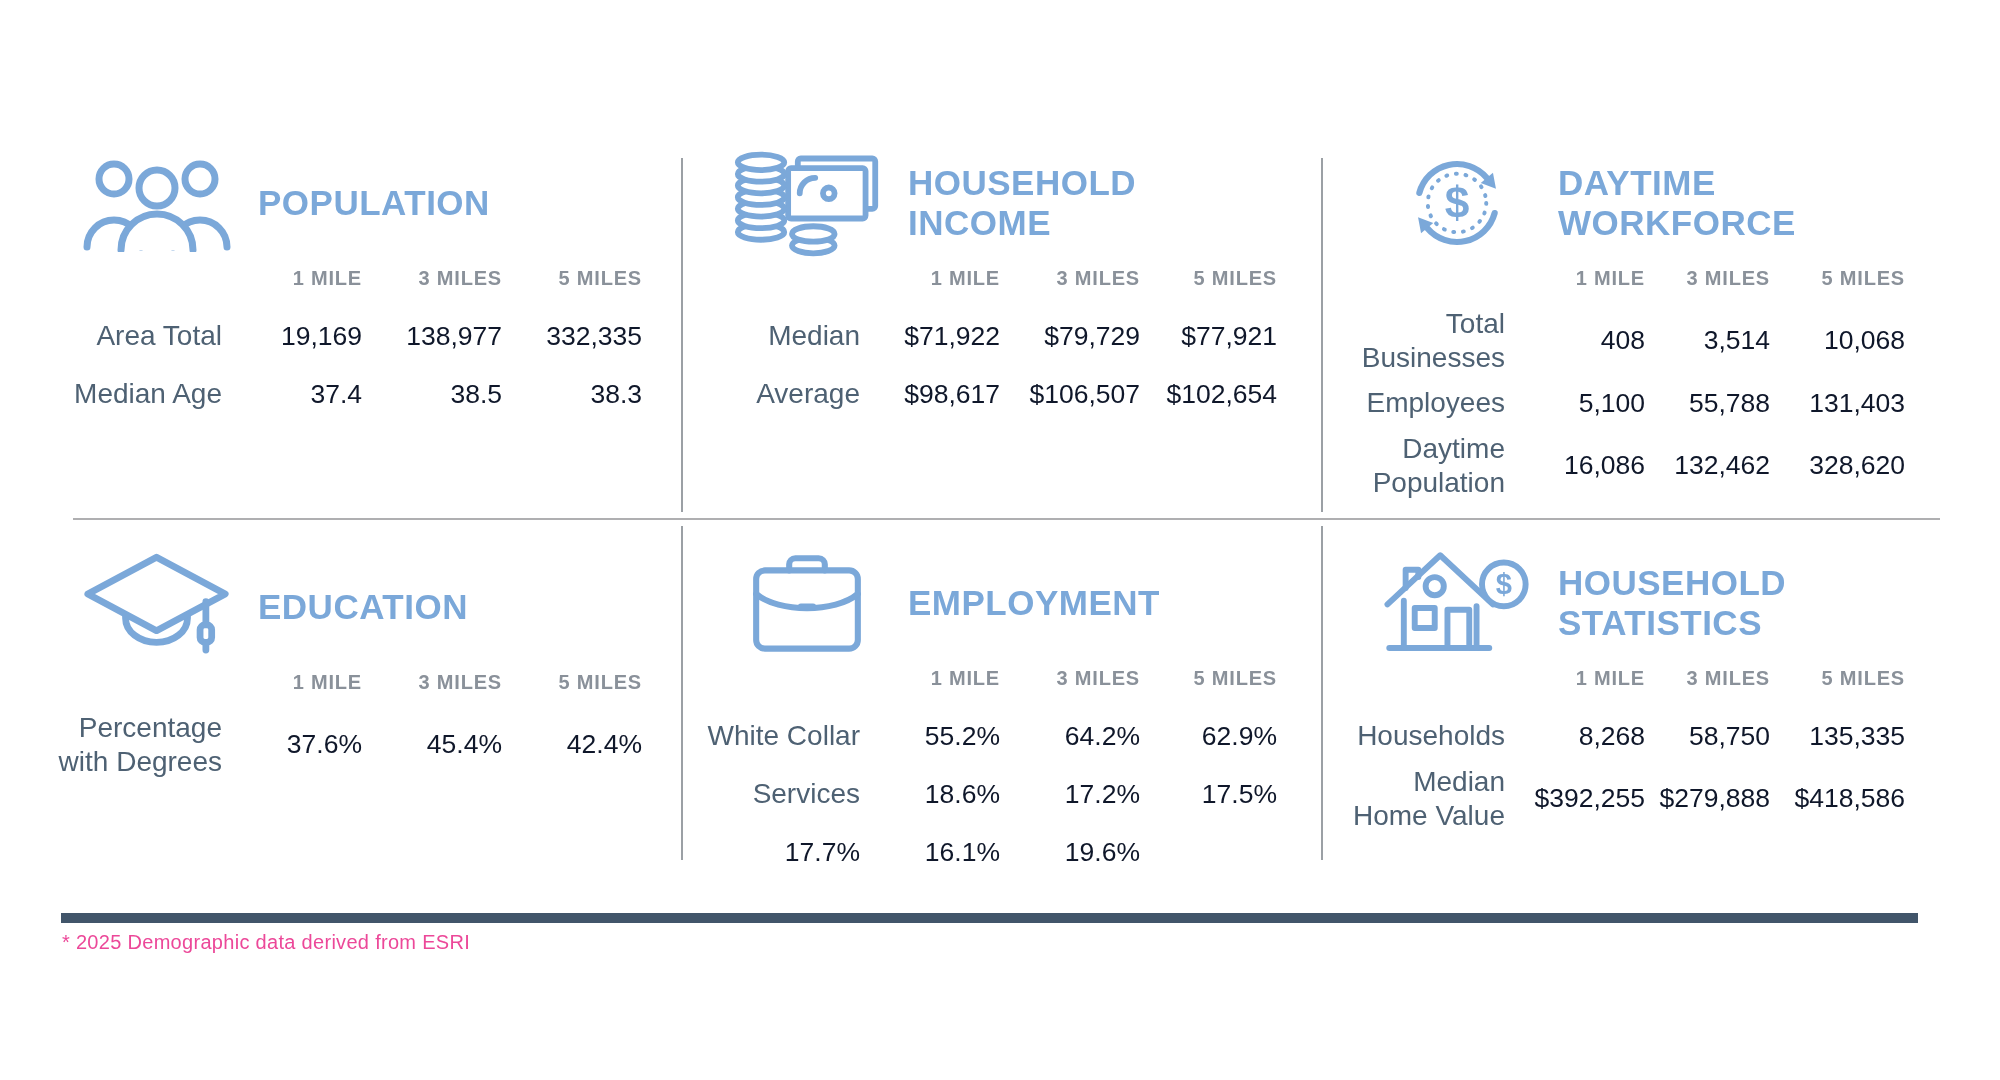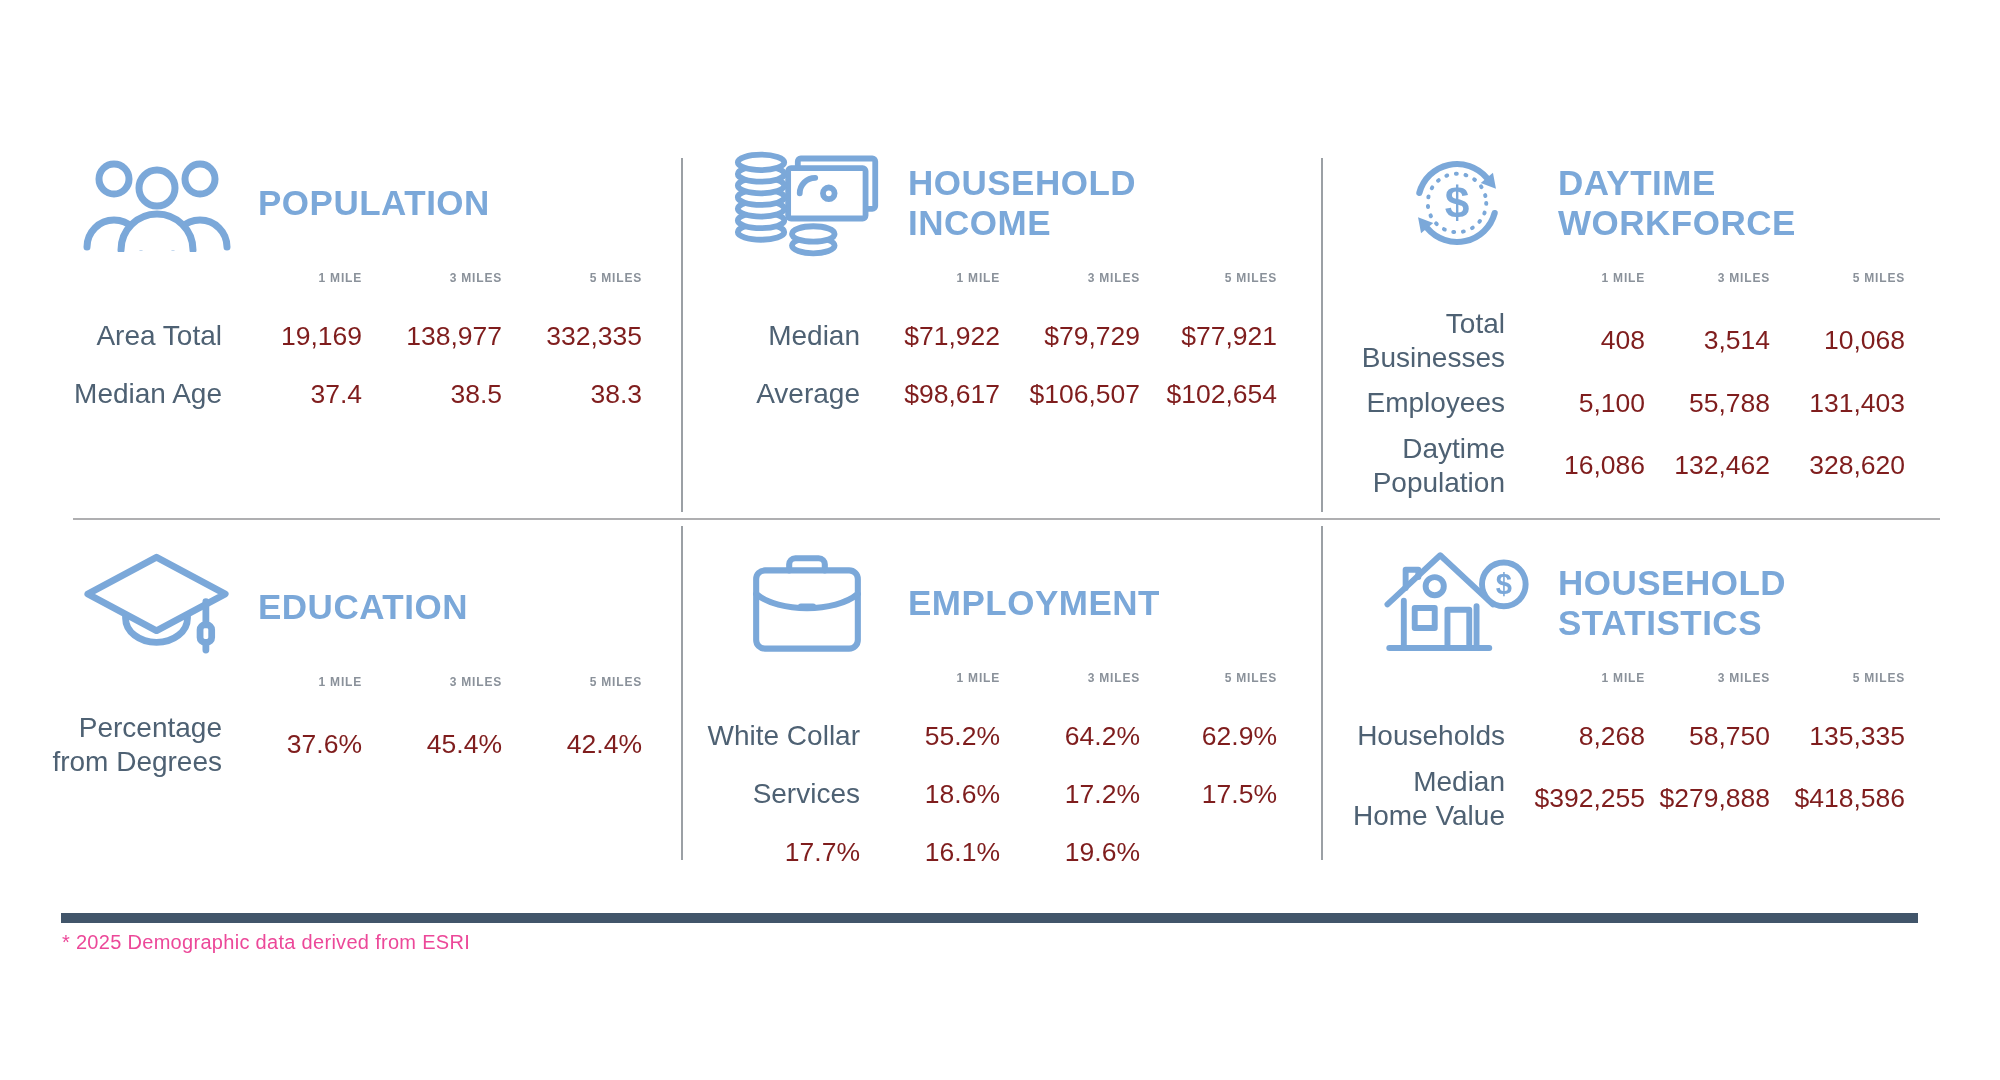--- a/index.html
+++ b/index.html
@@ -14,30 +14,30 @@
   .sec-title{
     font-size:35px;font-weight:bold;color:#7BA8D9;letter-spacing:0.5px;
     line-height:1.13;white-space:pre-line;margin-left:26px;
   }
   .sec-table{display:grid;}
   .cols-left  {grid-template-columns:1fr 140px 140px 140px;}
   .cols-mid   {grid-template-columns:1fr 140px 140px 137px;}
   .cols-right {grid-template-columns:1fr 140px 125px 135px;}
   .cell{text-align:right;}
   .hdr{
-    font-size:12px;font-weight:bold;color:#8A919A;letter-spacing:0.8px;
+    font-size:20px;font-weight:bold;color:#8A919A;letter-spacing:0.8px;
     height:26px;margin-bottom:16px;display:flex;align-items:center;justify-content:flex-end;
   }
   .hdr.spacer{justify-content:flex-start;}
   .row-label{
     font-size:28px;color:#4E6173;line-height:1.2;white-space:pre-line;
     min-height:58px;display:flex;align-items:center;justify-content:flex-end;
   }
   .row-value{
-    font-size:26.5px;color:#7f1d1d;
+    font-size:26.5px;color:#0f172a;
     min-height:58px;display:flex;align-items:center;justify-content:flex-end;
   }
   
   #sec-population          {left:40px;  top:140px; width:602px;}
   #sec-household-income    {left:690px; top:140px; width:587px;}
   #sec-daytime-workforce   {left:1340px;top:140px; width:565px;}
   #sec-education           {left:40px;  top:544px; width:602px;}
   #sec-employment          {left:690px; top:540px; width:587px;}
   #sec-household-statistics{left:1340px;top:540px; width:565px;}
   
@@ -180,21 +180,21 @@
     </div>
     <div class="sec-title">EDUCATION</div>
   </div>
   <div class="sec-table cols-left">
     <div class="hdr spacer"></div>
     <div class="hdr cell">1 MILE</div>
     <div class="hdr cell">3 MILES</div>
     <div class="hdr cell">5 MILES</div>
 
     <div class="row-label cell">Percentage
-from Degrees</div>
+with Degrees</div>
     <div class="row-value cell">37.6%</div>
     <div class="row-value cell">45.4%</div>
     <div class="row-value cell">42.4%</div>
   </div>
 </div>
 
 <div class="section" id="sec-employment">
   <div class="sec-head">
     <div class="icon-box">
       <svg width="126" height="110" viewBox="0 0 145 125" fill="none" stroke="#7BA8D9" stroke-width="7" stroke-linecap="round" stroke-linejoin="round">

